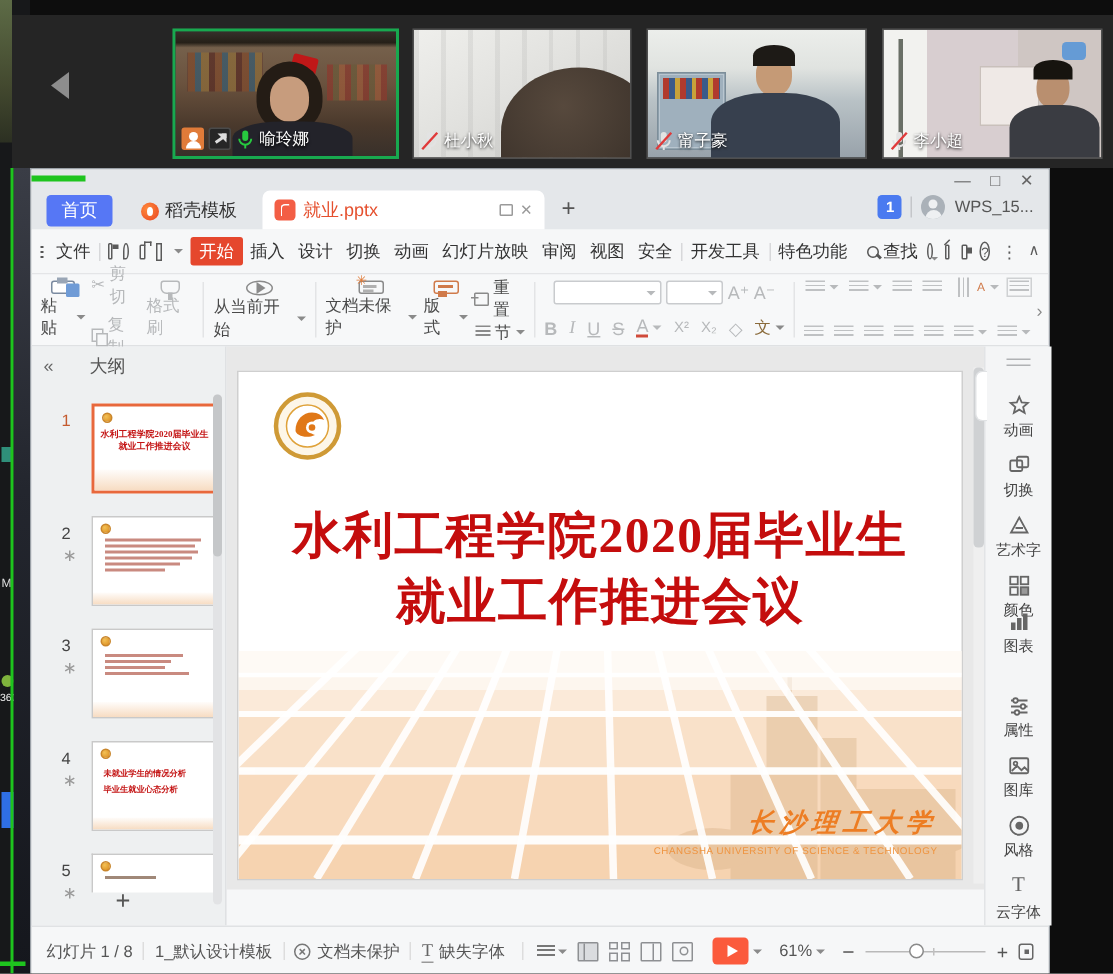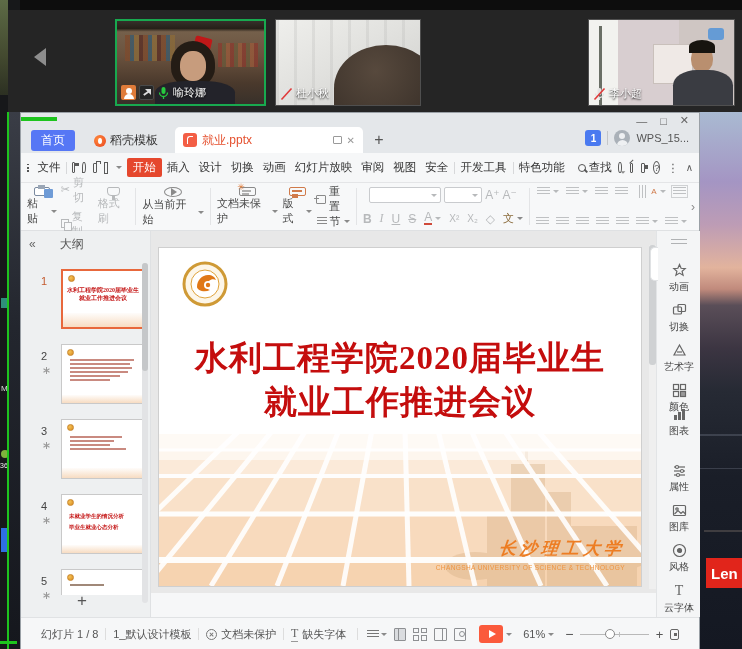--- a/index.html
+++ b/index.html
@@ -59,21 +59,21 @@
   #notesbar{position:absolute;left:130px;top:480px;width:505px;height:24px;background:#f0f0f0;border-top:1px solid #dcdcdc;
     display:flex;align-items:center;gap:6px;padding-left:10px;font-size:12px;color:#777}
 
   
   #rsidebar{position:absolute;left:635px;top:118px;width:45px;height:386px;background:#f4f5f6;border-left:1px solid #e2e4e6}
   .sitem{position:absolute;left:0;width:100%;display:flex;flex-direction:column;align-items:center;gap:2px;color:#444;font-size:10px}
   .sitem svg{display:block}
 
   
   #statusbar{position:absolute;left:0;top:504px;width:100%;height:33px;background:#f6f7f8;border-top:1px solid #e0e2e4;
-    display:flex;align-items:center;padding:0 20px;font-size:11px;color:#555;gap:7px;white-space:nowrap}
+    display:flex;align-items:center;padding:0 10px;font-size:11px;color:#555;gap:7px;white-space:nowrap}
   .svr{width:1px;height:12px;background:#ddd}
   .vicon{width:16px;height:13px;border:1px solid #8e9093;border-radius:1px;position:relative}
   .track{width:92px;height:1px;background:#b9b9b9;position:relative}
   .knob{position:absolute;left:36%;top:-5px;width:10px;height:10px;border:1px solid #8a8a8a;border-radius:50%;background:#fff}
   .tick{position:absolute;left:56%;top:-2px;width:1px;height:5px;background:#c0c0c0}
 </style>
 </head>
 <body>
 
 <div id="screen">
@@ -131,20 +131,39 @@
               <rect x="4.5" y="1" width="4" height="7" rx="2" fill="#e3e3e3"></rect>
               <path d="M2.5 6.5a4 4 0 0 0 8 0" stroke="#e3e3e3" stroke-width="1.3" fill="none"></path>
               <line x1="6.5" y1="10.5" x2="6.5" y2="13" stroke="#e3e3e3" stroke-width="1.3"></line>
               <line x1="1.5" y1="12.5" x2="11.5" y2="1.5" stroke="#e03a3a" stroke-width="1.6"></line>
             </svg>
         </span>
         <span>杜小秋</span>
       </div>
     </div>
 
+    <div class="vtile" style="left:423px;width:147px">
+      <div class="abs" style="inset:0;background:linear-gradient(180deg,#eceeeb 0,#e0e3e0 30%,#b9c2c6 55%,#98a2aa 100%)"></div>
+      <div class="abs" style="left:6px;top:28px;width:46px;height:52px;background:#9fb0bd;border:1px solid #7d8e9a;box-shadow:inset 0 0 0 1px #b9c6d0"></div>
+      <div class="abs" style="left:10px;top:32px;width:38px;height:14px;background:repeating-linear-gradient(90deg,#b03a2e 0 4px,#3a5a8a 4px 8px,#c8a23a 8px 11px)"></div>
+      <div class="abs" style="left:72px;top:16px;width:24px;height:28px;border-radius:46%;background:#c59a76"></div>
+      <div class="abs" style="left:70px;top:10px;width:28px;height:14px;border-radius:50% 50% 0 0;background:#1d1a16"></div>
+      <div class="abs" style="left:42px;top:42px;width:86px;height:46px;border-radius:42% 42% 0 0;background:#37404e"></div>
+      <div class="nm">
+        <span class="micwrap">
+          <svg width="13" height="14" viewBox="0 0 13 14">
+              <rect x="4.5" y="1" width="4" height="7" rx="2" fill="#e3e3e3"></rect>
+              <path d="M2.5 6.5a4 4 0 0 0 8 0" stroke="#e3e3e3" stroke-width="1.3" fill="none"></path>
+              <line x1="6.5" y1="10.5" x2="6.5" y2="13" stroke="#e3e3e3" stroke-width="1.3"></line>
+              <line x1="1.5" y1="12.5" x2="11.5" y2="1.5" stroke="#e03a3a" stroke-width="1.6"></line>
+            </svg>
+        </span>
+        <span>甯子豪</span>
+      </div>
+    </div>
 
     <div class="vtile" style="left:580px;width:147px">
       <div class="abs" style="inset:0;background:linear-gradient(90deg,#f2f2ef 0 20%,#d8ced0 20% 62%,#cfc6c3 62% 100%)"></div>
       <div class="abs" style="left:10px;top:6px;width:3px;height:80px;background:#6a6f66"></div>
       <div class="abs" style="left:64px;top:24px;width:40px;height:40px;background:#efe9e6;border:1px solid #c9c0bb"></div>
       <div class="abs" style="right:10px;top:8px;width:16px;height:12px;background:#4a90d9;border-radius:3px;opacity:.8"></div>
       <div class="abs" style="left:102px;top:26px;width:22px;height:26px;border-radius:46%;background:#b98f6f"></div>
       <div class="abs" style="left:100px;top:20px;width:26px;height:13px;border-radius:50% 50% 0 0;background:#17140f"></div>
       <div class="abs" style="left:84px;top:50px;width:60px;height:38px;border-radius:40% 40% 0 0;background:#3a3c42"></div>
       <div class="nm">
@@ -660,20 +679,14 @@
         <span class="tick"></span>
         <span class="knob"></span>
       </span>
       <span style="font-size:13px;color:#555">+</span>
       <span style="width:11px;height:11px;border:1.2px solid #666;border-radius:2px;position:relative">
           <span style="position:absolute;left:3px;top:3px;width:3px;height:3px;background:#666"></span>
         </span>
     </div>
   </div>
 
-  <div class="abs" style="left:700px;top:112px;width:42px;height:537px;background:linear-gradient(180deg,#a9bad2 0%,#a495c3 13%,#bd9cb5 21%,#e2b39d 29%,#c08a7c 33%,#5a4e58 36%,#3c3542 44%,#262a34 52%,#1a1e28 68%,#141822 100%)">
-    <div class="abs" style="left:0;top:322px;width:42px;height:2px;background:#5a5f6e;opacity:.5"></div>
-    <div class="abs" style="left:0;top:356px;width:42px;height:1px;background:#6a6f7e;opacity:.4"></div>
-    <div class="abs" style="left:4px;top:418px;width:38px;height:2px;background:#8a7a74;opacity:.35"></div>
-    <div style="position:absolute;left:6px;top:446px;width:36px;height:30px;background:#e1251b;color:#fff;font-weight:bold;font-size:15px;display:flex;align-items:center;padding-left:5px">Len</div>
-  </div>
 
 </div>
 
 </body></html>

